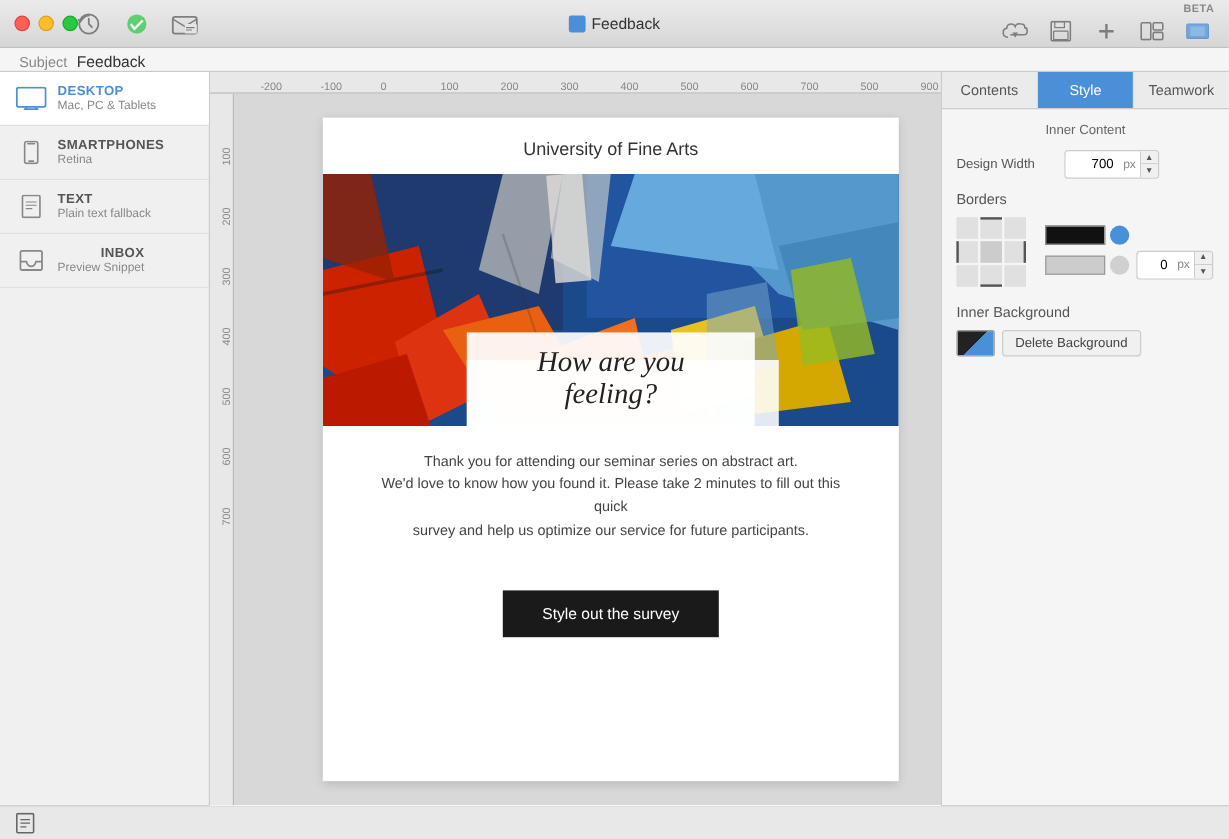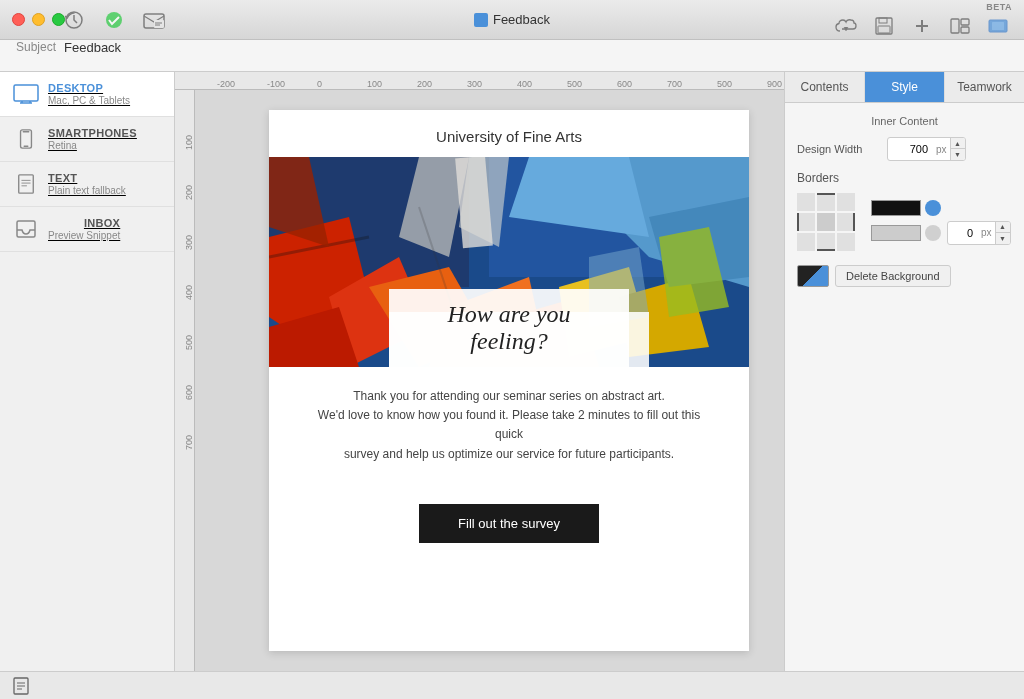--- a/index.html
+++ b/index.html
@@ -69,23 +69,23 @@
       align-items: center;
       justify-content: center;
       cursor: pointer;
     }
     .icon-btn svg { opacity: 0.7; }
 
     
     .subject-bar {
       background: #f5f5f5;
       border-bottom: 1px solid #ccc;
-      height: 32px;
-      display: flex;
-      align-items: flex-start;
+      height: 20px;
+      display: flex;
+      align-items: flex-end;
       padding: 0 16px;
       flex-shrink: 0;
     }
     .subject-label {
       font-size: 12px;
       color: #888;
       margin-right: 8px;
     }
     .subject-text {
       font-size: 13px;
@@ -101,21 +101,20 @@
     }
 
     
     .sidebar {
       width: 175px;
       background: #f0f0f0;
       border-right: 1px solid #ccc;
       display: flex;
       flex-direction: column;
       flex-shrink: 0;
-      text-decoration: underline;
     }
     .sidebar-item {
       display: flex;
       align-items: center;
       padding: 10px 12px;
       cursor: pointer;
       border-bottom: 1px solid #e0e0e0;
     }
     .sidebar-item.active {
       background: #fff;
@@ -670,21 +669,21 @@
 
           <div class="email-body">
             <p class="email-body-text">
               Thank you for attending our seminar series on abstract art.<br>
               We'd love to know how you found it. Please take 2 minutes to fill out this quick<br>
               survey and help us optimize our service for future participants.
             </p>
           </div>
 
           <div style="text-align:center; padding: 0 0 30px 0;">
-            <button class="email-cta">Fill out the survey</button>
+            <button class="email-cta">Style out the survey</button>
           </div>
 
         </div>
       </div>
     </div>
   </div>
 
   <div class="right-panel">
 
     <div class="panel-tabs">
@@ -754,20 +753,21 @@
                   <div class="stepper-arrow">▲</div>
                   <div class="stepper-arrow">▼</div>
                 </div>
               </div>
             </div>
           </div>
         </div>
       </div>
 
       <div class="inner-bg-section">
+        <div class="inner-bg-title">Inner Background</div>
         <div class="inner-bg-row">
           <div class="bg-swatch"></div>
           <button class="delete-bg-btn">Delete Background</button>
         </div>
       </div>
 
     </div>
   </div>
 
 </div>

